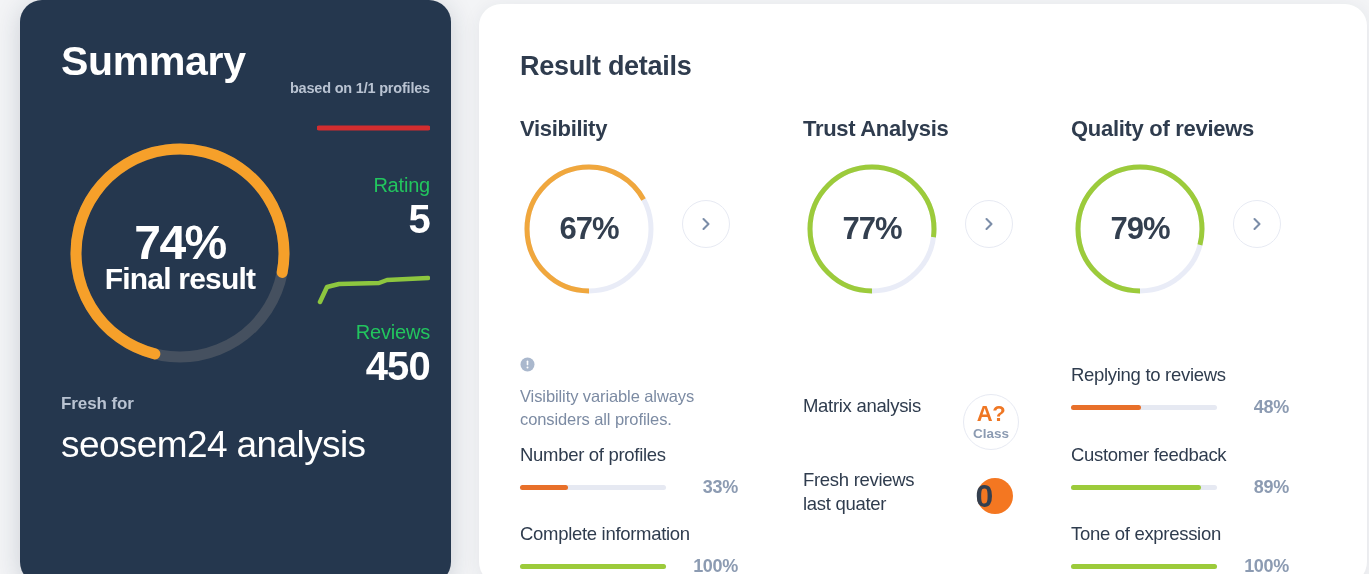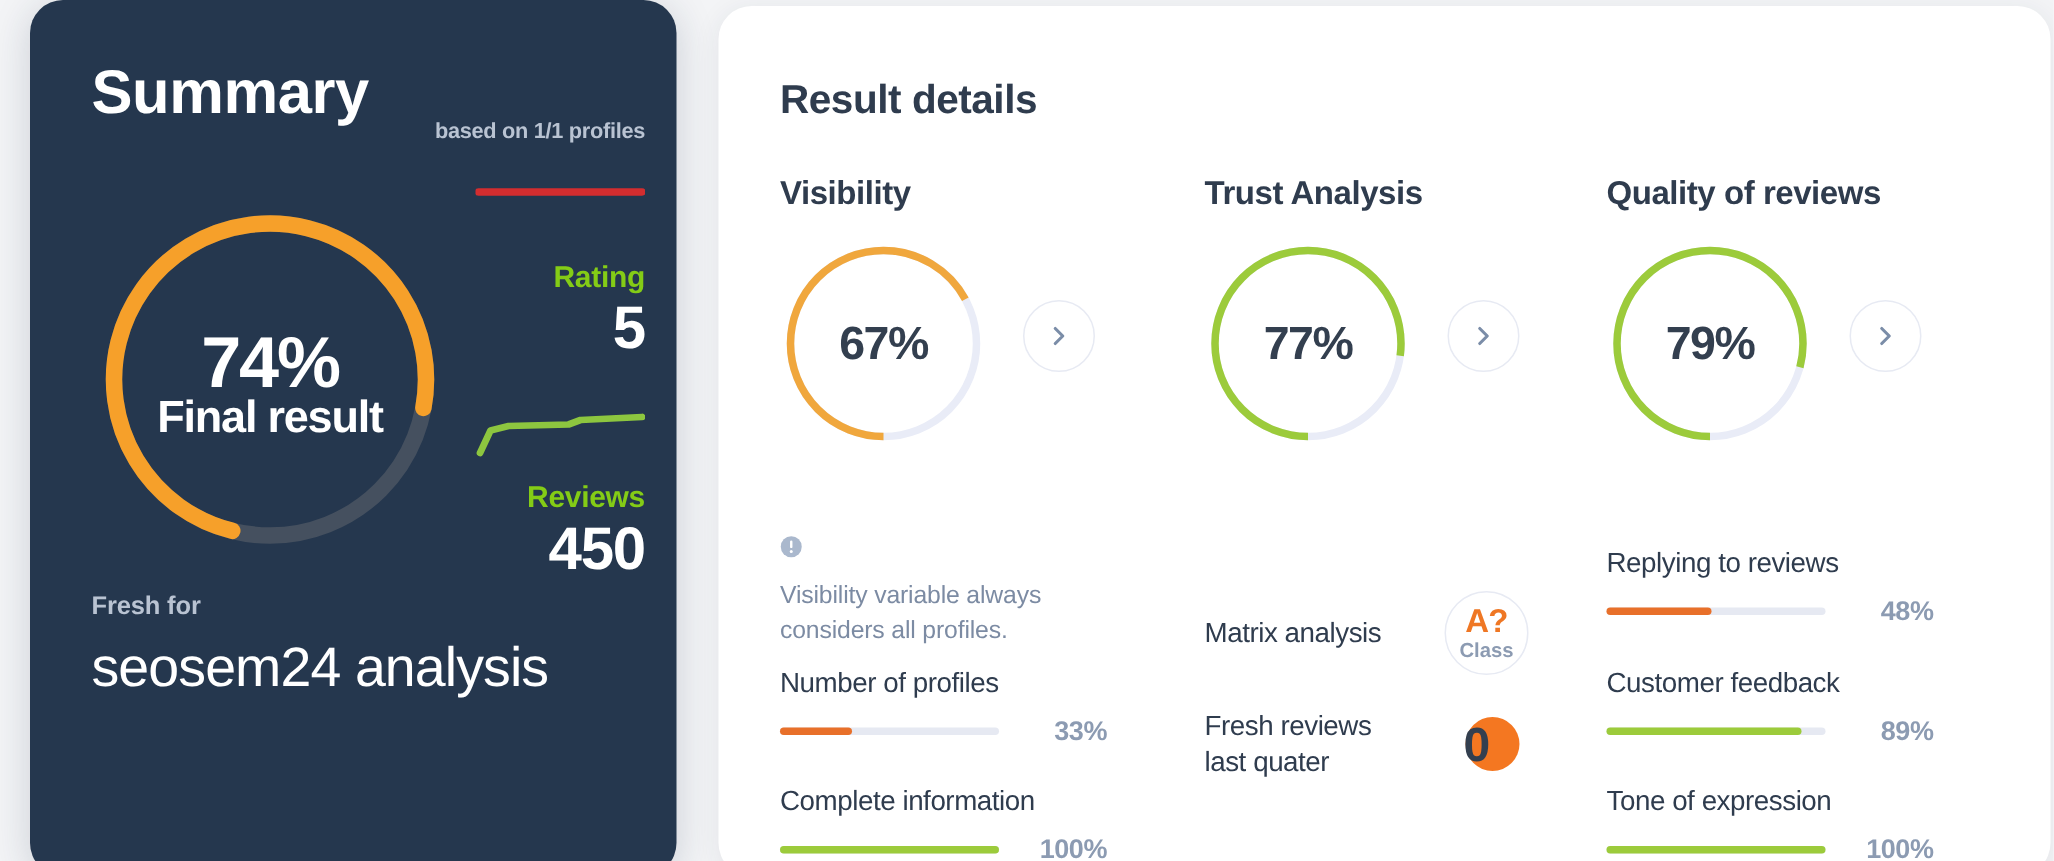--- a/index.html
+++ b/index.html
@@ -53,22 +53,22 @@
     position: absolute;
     right: 21px;
   }
   .spark-red { top: 123px; }
   .spark-green { top: 275px; }
 
   .stat-label {
     position: absolute;
     right: 21px;
     font-size: 20px;
-    font-weight: 700;
-    color: #84cc16;
+    font-weight: 400;
+    color: #22c55e;
     letter-spacing: -0.2px;
   }
   .stat-value {
     position: absolute;
     right: 21px;
     font-size: 40px;
     font-weight: 700;
     color: #ffffff;
     letter-spacing: -0.8px;
     line-height: 1;
@@ -258,21 +258,20 @@
     color: #8c9bb2;
     letter-spacing: -0.3px;
     min-width: 48px;
     text-align: right;
   }
 
   
   .trust-row {
     position: absolute;
     display: flex;
-    align-items: center;
     gap: 18px;
     width: 260px;
   }
   .trust-row-label {
     font-size: 18.5px;
     color: #2f3c4e;
     letter-spacing: -0.3px;
     line-height: 1.28;
     width: 142px;
   }

